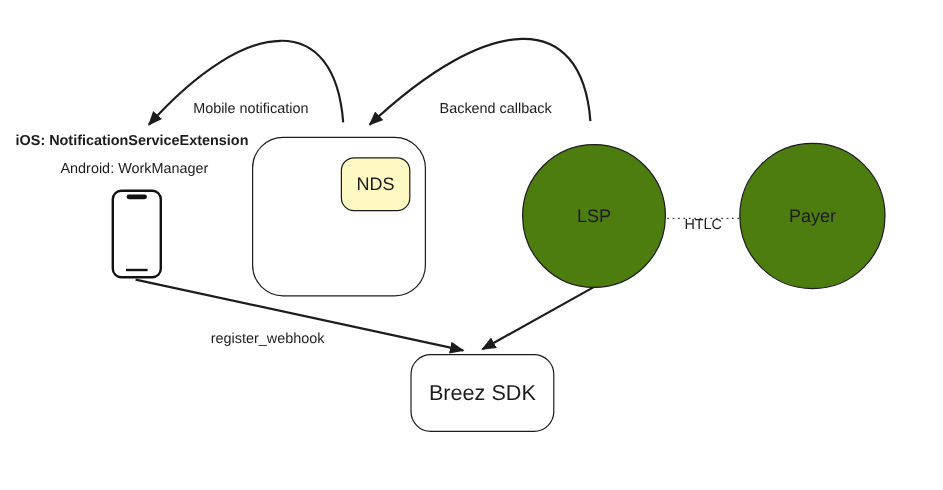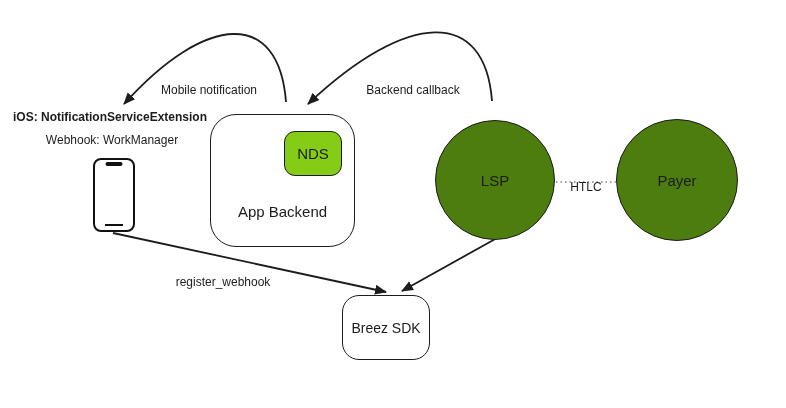--- a/index.html
+++ b/index.html
@@ -52,21 +52,21 @@
     top: 16px;
     width: 58px;
     height: 45px;
     border: 1.5px solid #1c1c1c;
     border-radius: 11px;
     box-sizing: border-box;
     display: flex;
     align-items: center;
     justify-content: center;
     font-size: 15px;
-    background: #84cc16;
+    background: #fef9c3;
   }
   .circle {
     position: absolute;
     background: #4d7c0f;
     border: 1.3px solid #1c1c1c;
     border-radius: 50%;
     box-sizing: border-box;
     display: flex;
     align-items: center;
     justify-content: center;
@@ -80,27 +80,27 @@
   }
   .payer-circle {
     left: 616px;
     top: 119px;
     width: 122px;
     height: 122px;
   }
   .breez-box {
     left: 342px;
     top: 295px;
-    width: 88px;
+    width: 120px;
     height: 65px;
     border-radius: 17px;
     display: flex;
     align-items: center;
     justify-content: center;
-    font-size: 14px;
+    font-size: 18px;
   }
   
   .phone {
     position: absolute;
     left: 93px;
     top: 158px;
     width: 42px;
     height: 74px;
     border: 2px solid #111111;
     border-radius: 8px;
@@ -152,30 +152,29 @@
     <line x1="497" y1="238" x2="402" y2="291" stroke="#1c1c1c" stroke-width="1.8" marker-end="url(#arrowhead)"></line>
     <line x1="556" y1="182" x2="616" y2="182" stroke="#444444" stroke-width="1.2" stroke-dasharray="1.5,3"></line>
   </svg>
 
   <div class="phone">
     <div class="phone-notch"></div>
     <div class="phone-homebar"></div>
   </div>
 
   <div class="annot" style="left:110px; top:111px;font-weight:bold;">iOS: NotificationServiceExtension</div>
-  <div class="annot" style="left:112px; top:134px;">Webhook: WorkManager</div>
+  <div class="annot" style="left:112px; top:134px;">Android: WorkManager</div>
 
   <div class="annot" style="left:209px; top:84px;">Mobile notification</div>
   <div class="annot" style="left:413px; top:84px;">Backend callback</div>
   <div class="annot" style="left:586px; top:145px;margin-top:36px;">HTLC</div>
   <div class="annot" style="left:223px; top:276px;text-align:center;">register_webhook</div>
 
   <div class="box app-backend">
     <div class="nds-box">NDS</div>
-    <div class="app-backend-label">App Backend</div>
   </div>
 
   <div class="circle lsp-circle">LSP</div>
 
   <div class="circle payer-circle">Payer</div>
 
   <div class="box breez-box">Breez SDK</div>
 
 </div>
 

